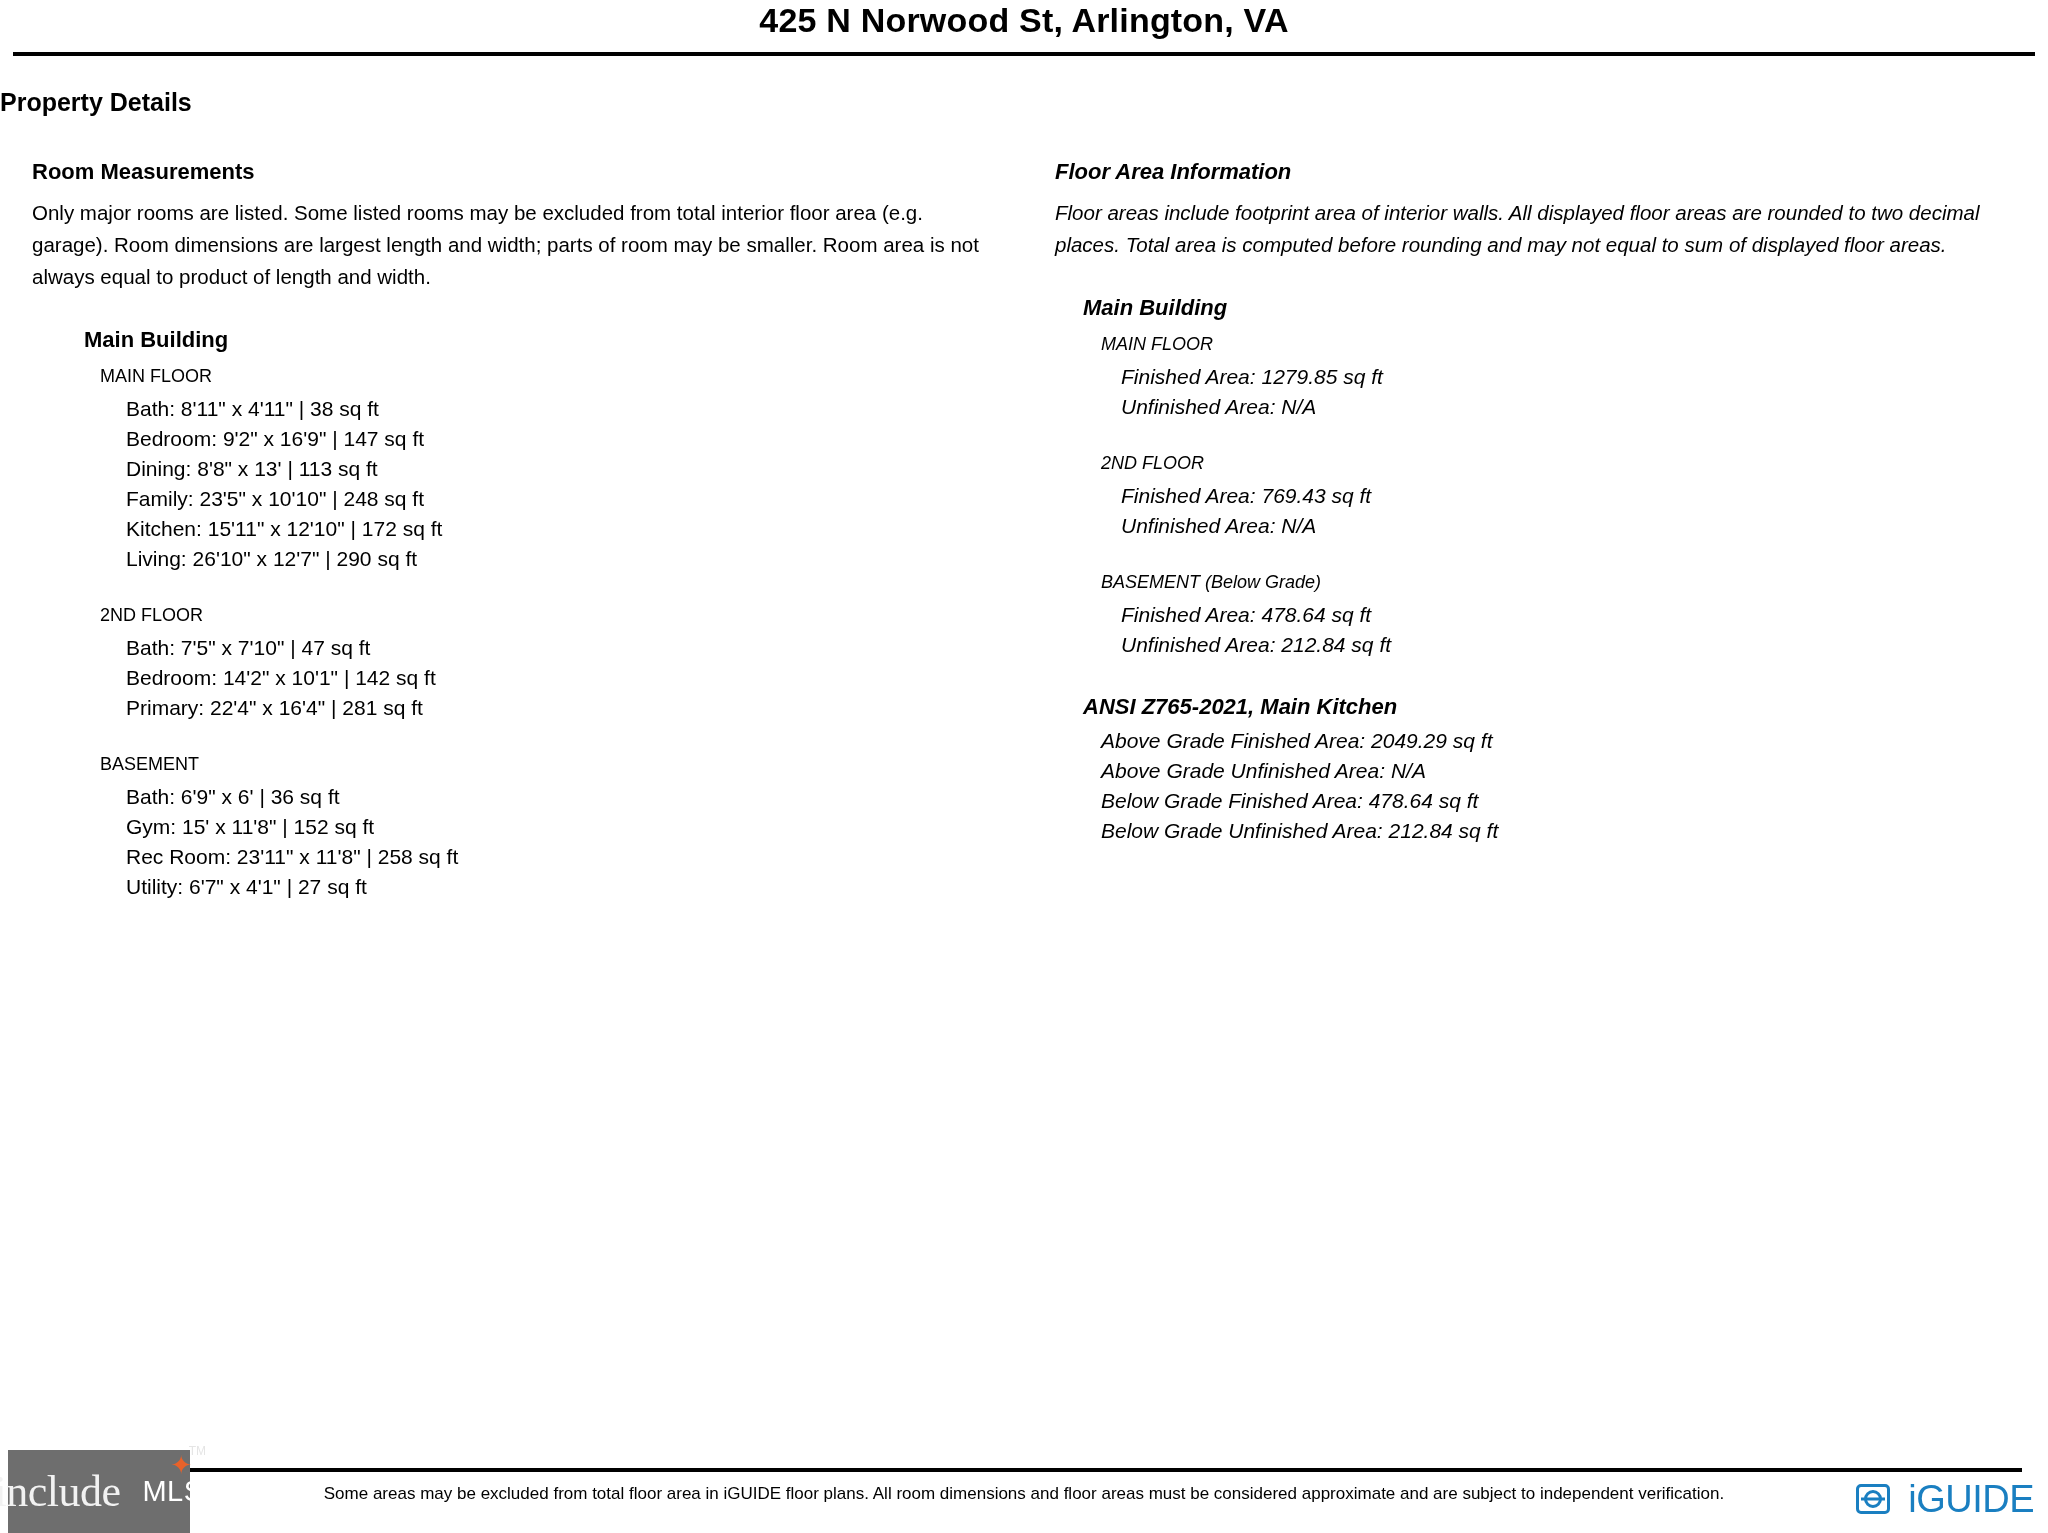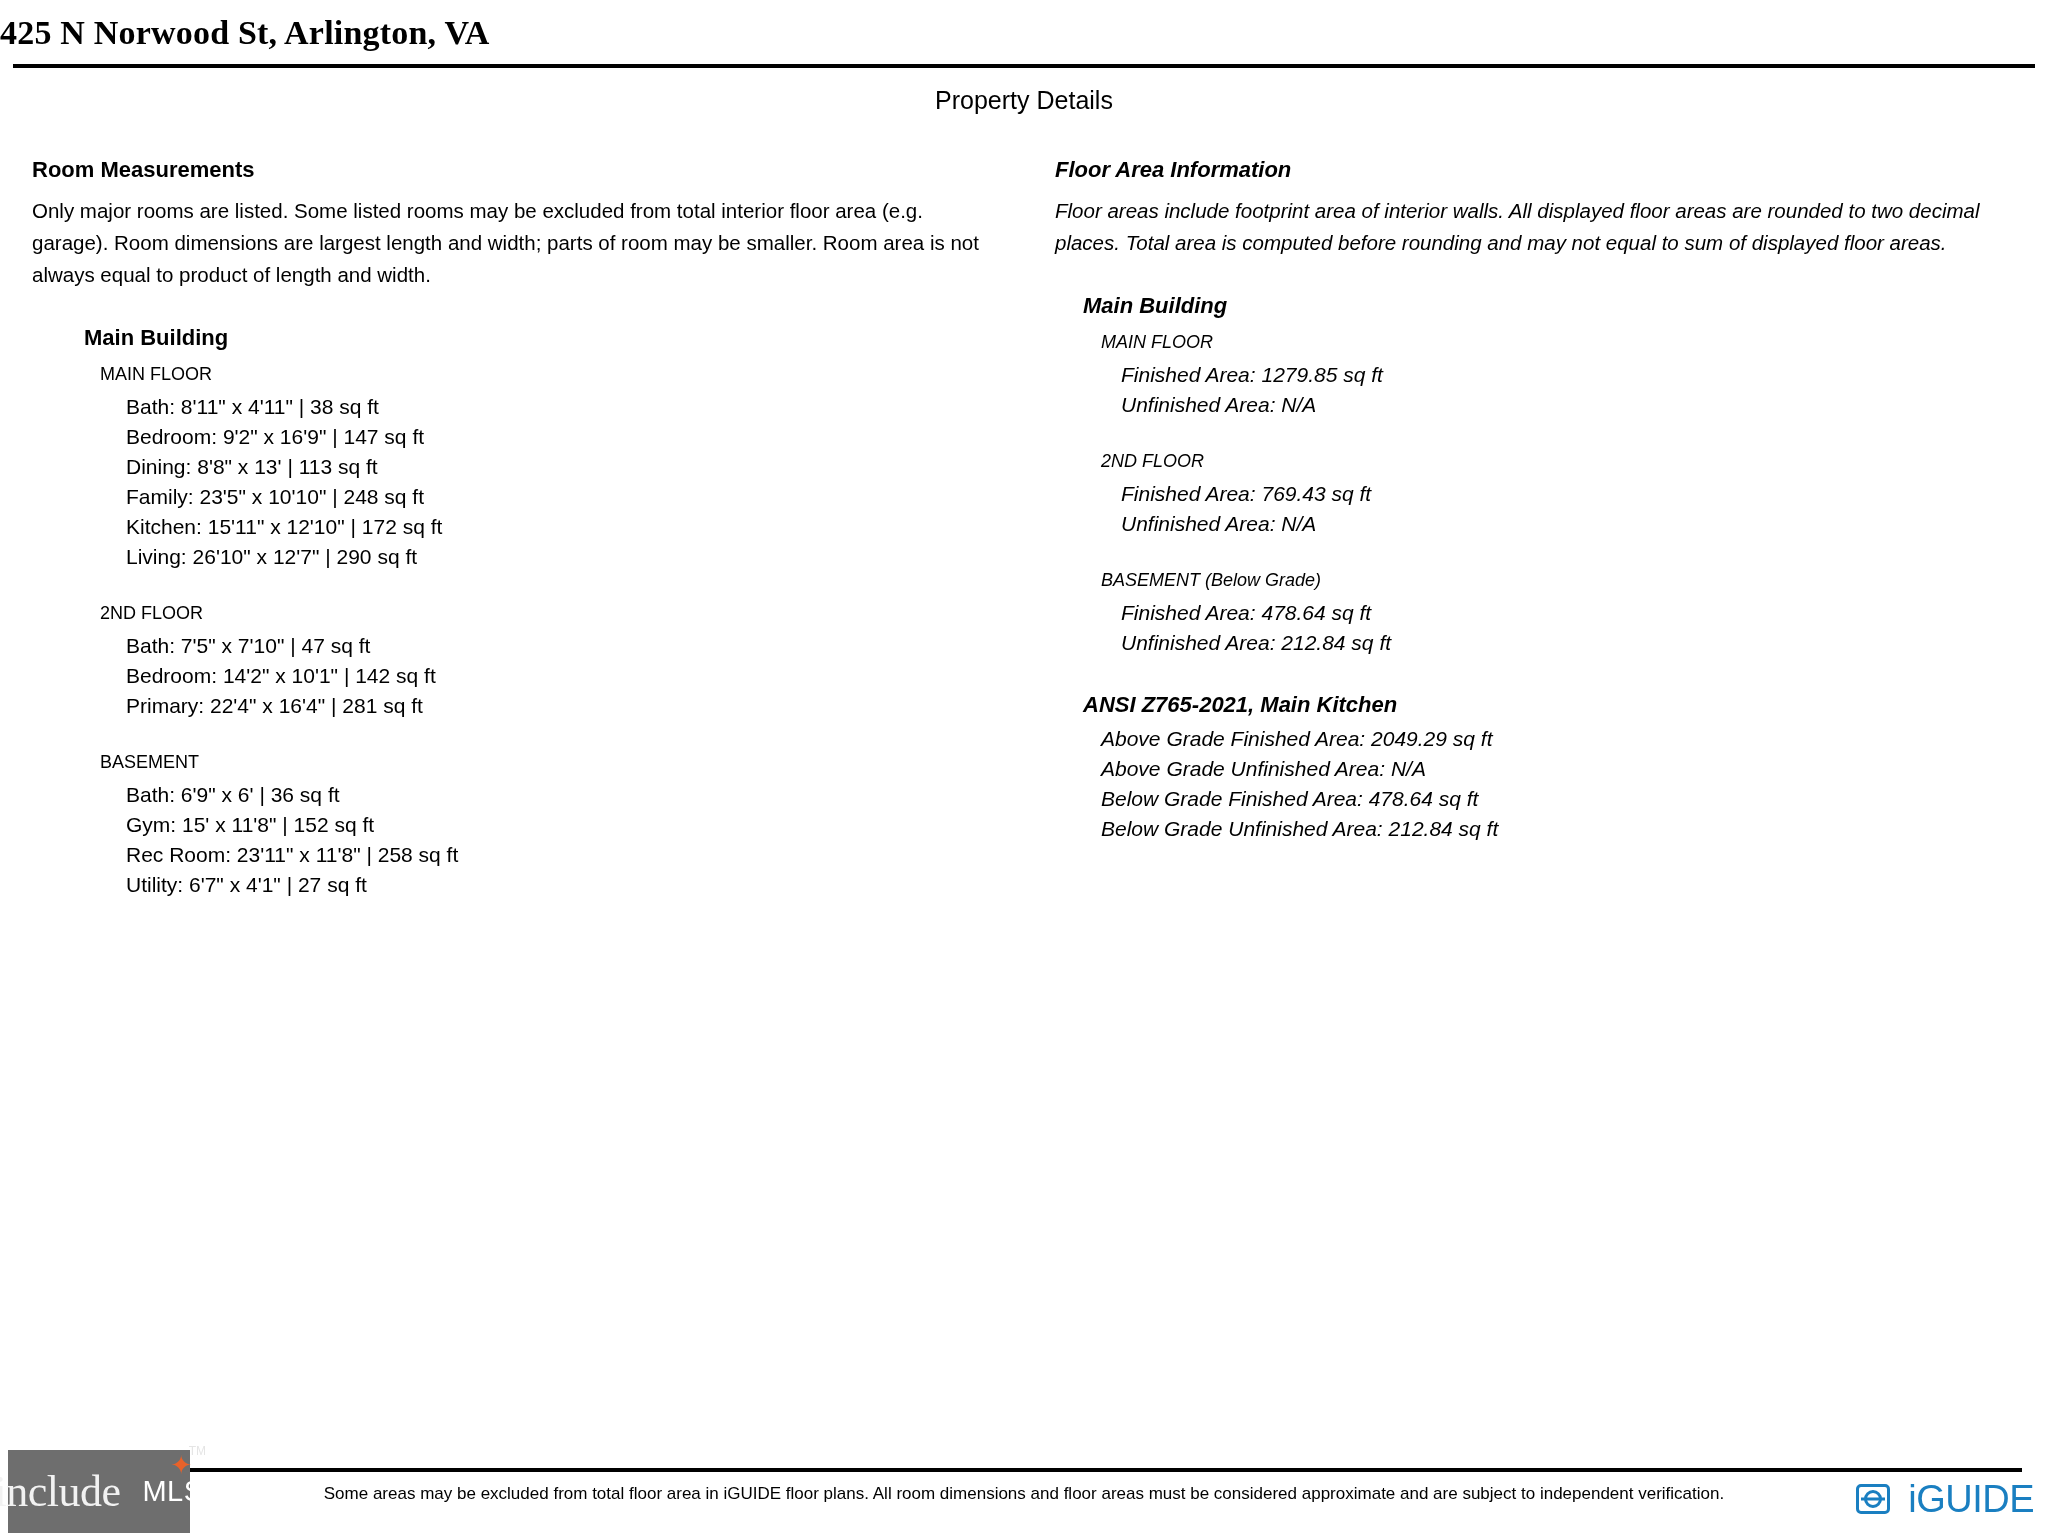--- a/index.html
+++ b/index.html
@@ -12,39 +12,38 @@
 
   body {
     font-family: "Liberation Sans", sans-serif;
     color: #000000;
     position: relative;
     overflow: hidden;
   }
 
   
   .page-title {
-    text-align: left;
+    text-align: center;
     font-size: 34px;
     font-weight: bold;
     letter-spacing: 0.2px;
-    padding-top: 14px;
-    font-family: Liberation Serif, serif;
+    padding-top: 1px;
   }
 
   .title-rule {
     width: 2022px;
     margin: 12px auto 0 auto;
     border-top: 4px solid #000000;
   }
 
   .subtitle {
-    text-align: center;
+    text-align: left;
     font-size: 25px;
-    font-weight: normal;
-    margin-top: 18px;
+    font-weight: bold;
+    margin-top: 32px;
   }
 
   
   .columns {
     display: flex;
     margin-top: 42px;
     padding: 0 26px 0 32px;
   }
 
   .col {

